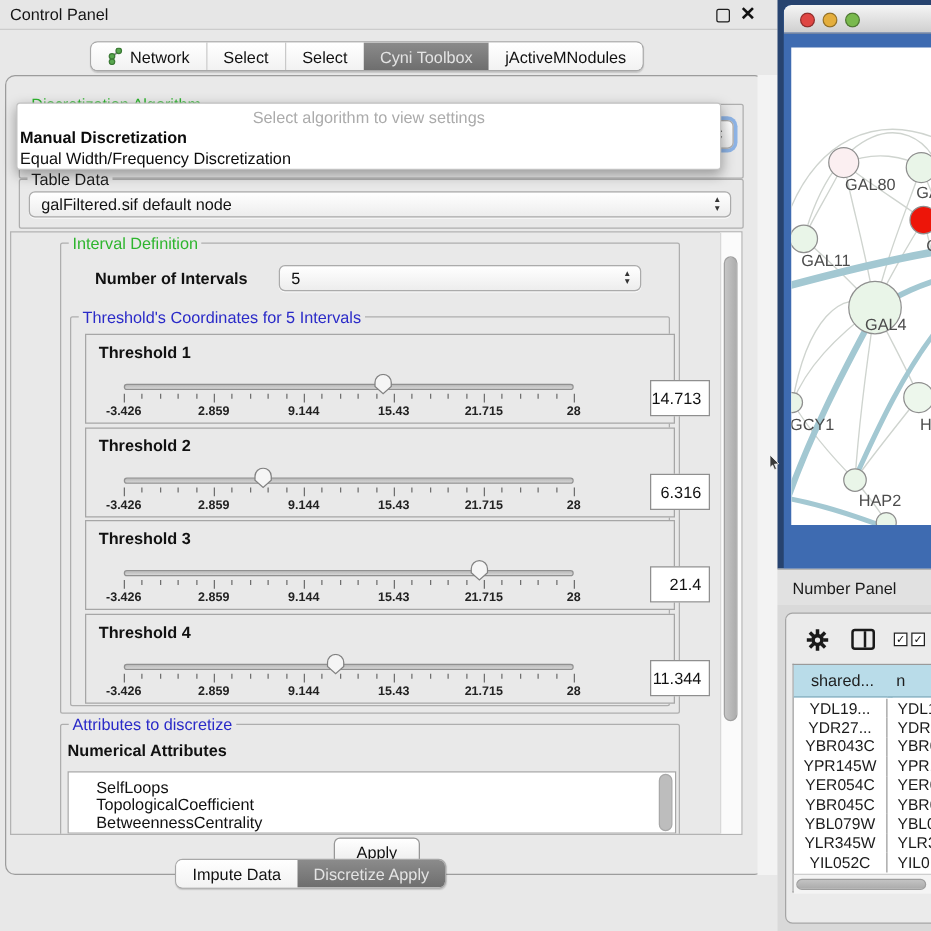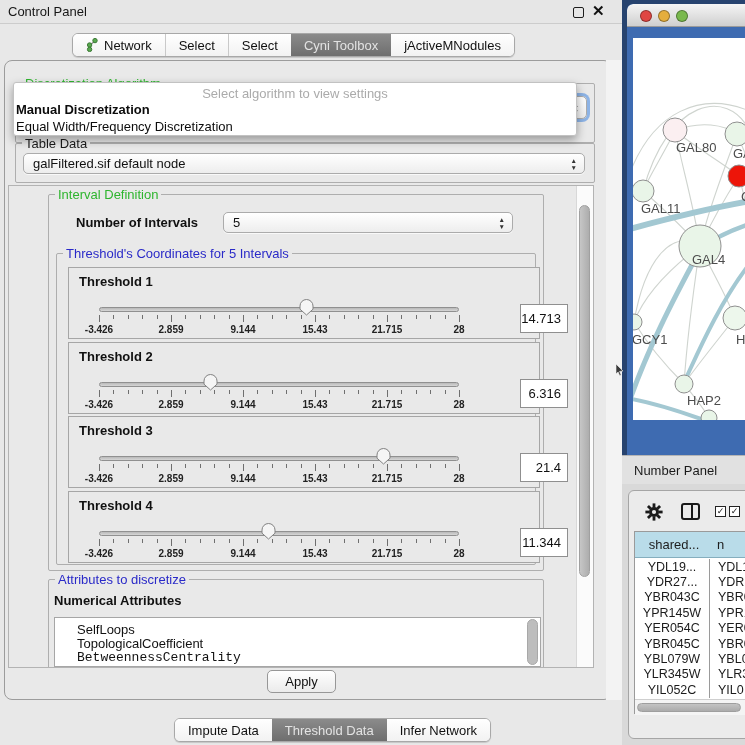--- a/index.html
+++ b/index.html
@@ -320,41 +320,38 @@
       </div>
 
     <div class="group" style="left:39px; top:393px; width:496px; height:95px;">
       <span class="group-title gt-blue">Attributes to discretize</span>
     </div>
     <span class="abs" style="left:45px; top:407px; font-size:13px; font-weight:bold; color:#111;">Numerical Attributes</span>
     <div id="attr-list" class="abs" style="left:45px; top:431px;">
       <div id="attr-scroll"></div>
     <div class="attr-item" style="top: 4px;">SelfLoops</div>
         <div class="attr-item" style="top: 18.2px;">TopologicalCoefficient</div>
-        <div class="attr-item" style="top: 32.4px; font-family: Liberation Mono, monospace;">BetweennessCentrality</div>
+        <div class="attr-item" style="top: 32.4px;">BetweennessCentrality</div>
       </div>
   </div>
 
   <div id="vscroll-track" class="abs">
     <div id="vscroll-thumb" class="abs" style="left:2px; top:19px; position:relative;"></div>
   </div>
 
   <div id="apply-btn" class="abs">
     <span>Apply</span>
   </div>
 
-  <div id="bottom-tabs" class="segbar" style="left:140px; top:718px;margin-left:34px;">
+  <div id="bottom-tabs" class="segbar" style="left:140px; top:687px;">
       <div class="seg">
         <span>Impute Data</span>
       </div>
       <div class="seg selected">
-        <span>Threshold Data</span>
-      </div>
-      <div class="seg">
-        <span>Infer Network</span>
+        <span>Discretize Apply</span>
       </div>
     </div>
 
   <div id="algo-popup" class="abs">
     <div class="hint">Select algorithm to view settings</div>
     <div id="popup-items">
         <div class="popup-item bold" style="top: 19px;">Manual Discretization</div>
         <div class="popup-item" style="top: 36px;">Equal Width/Frequency Discretization</div>
       </div>
   </div>

